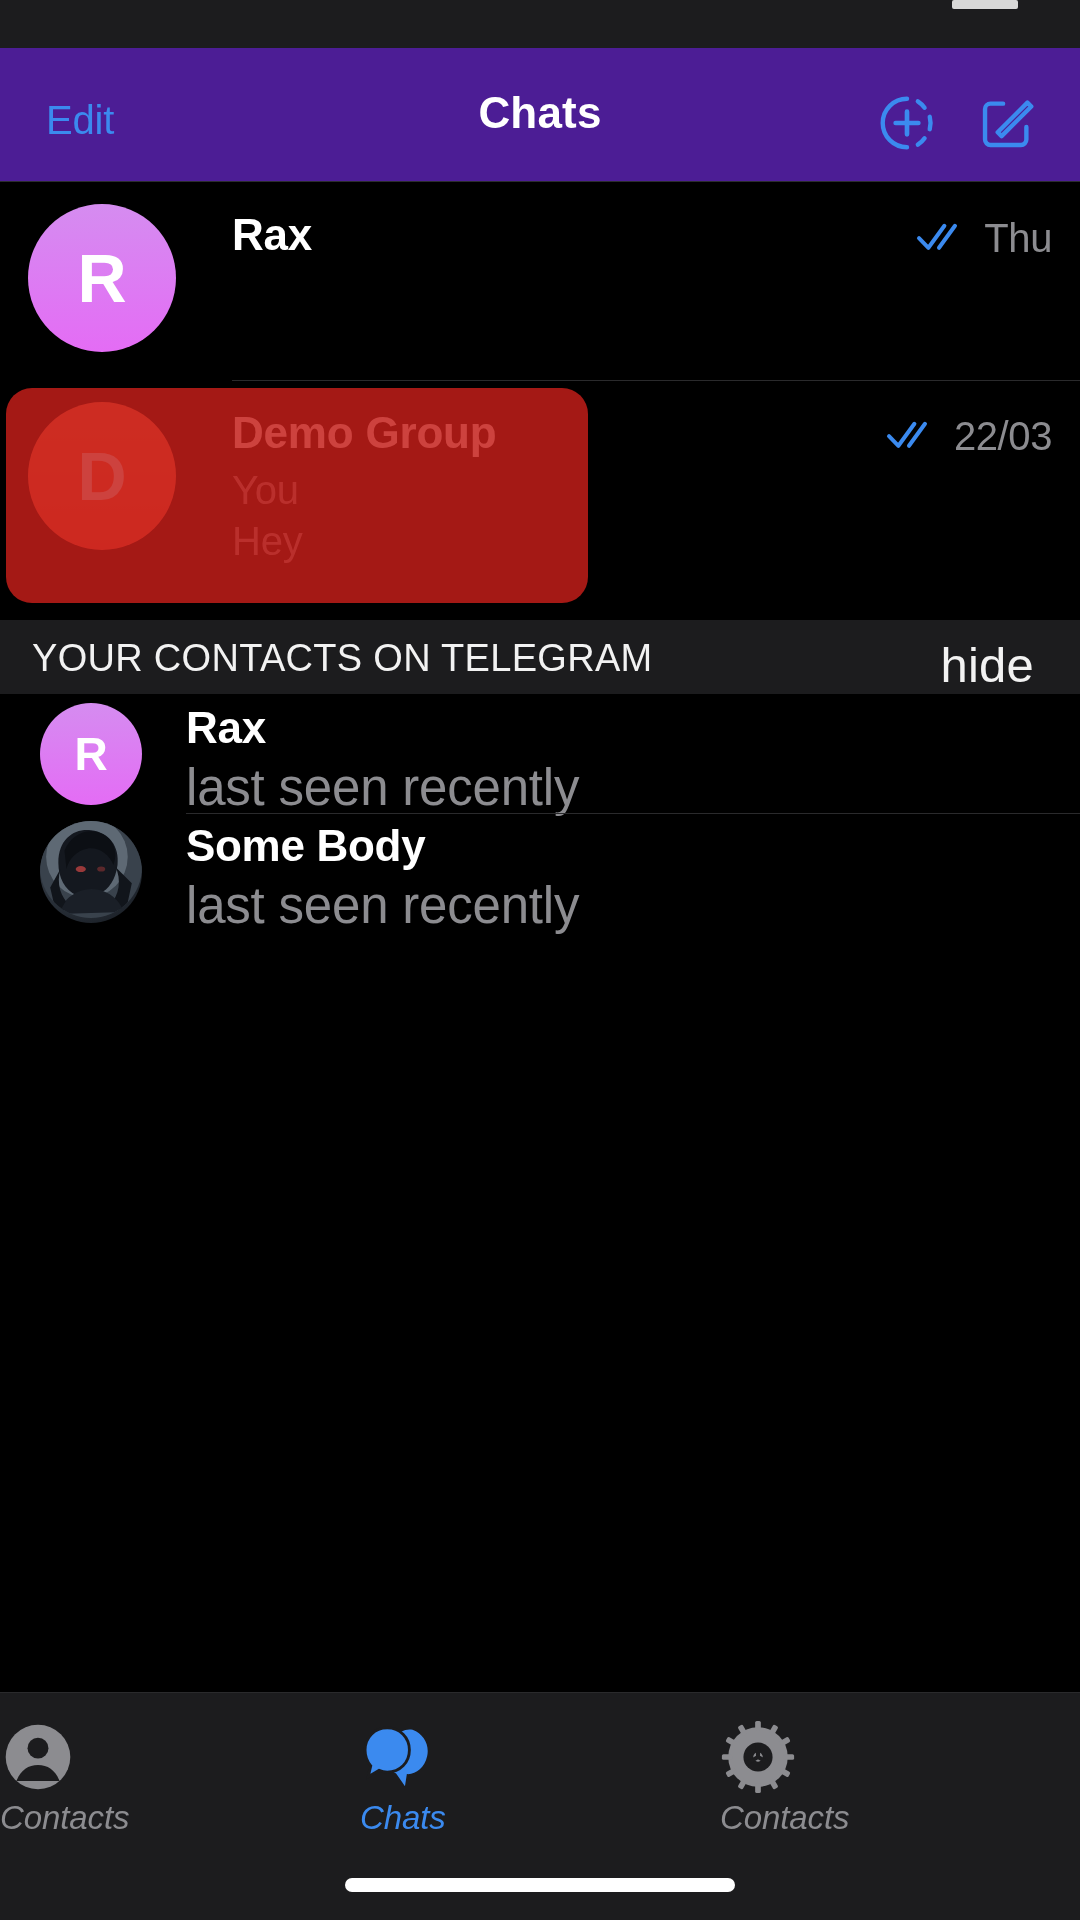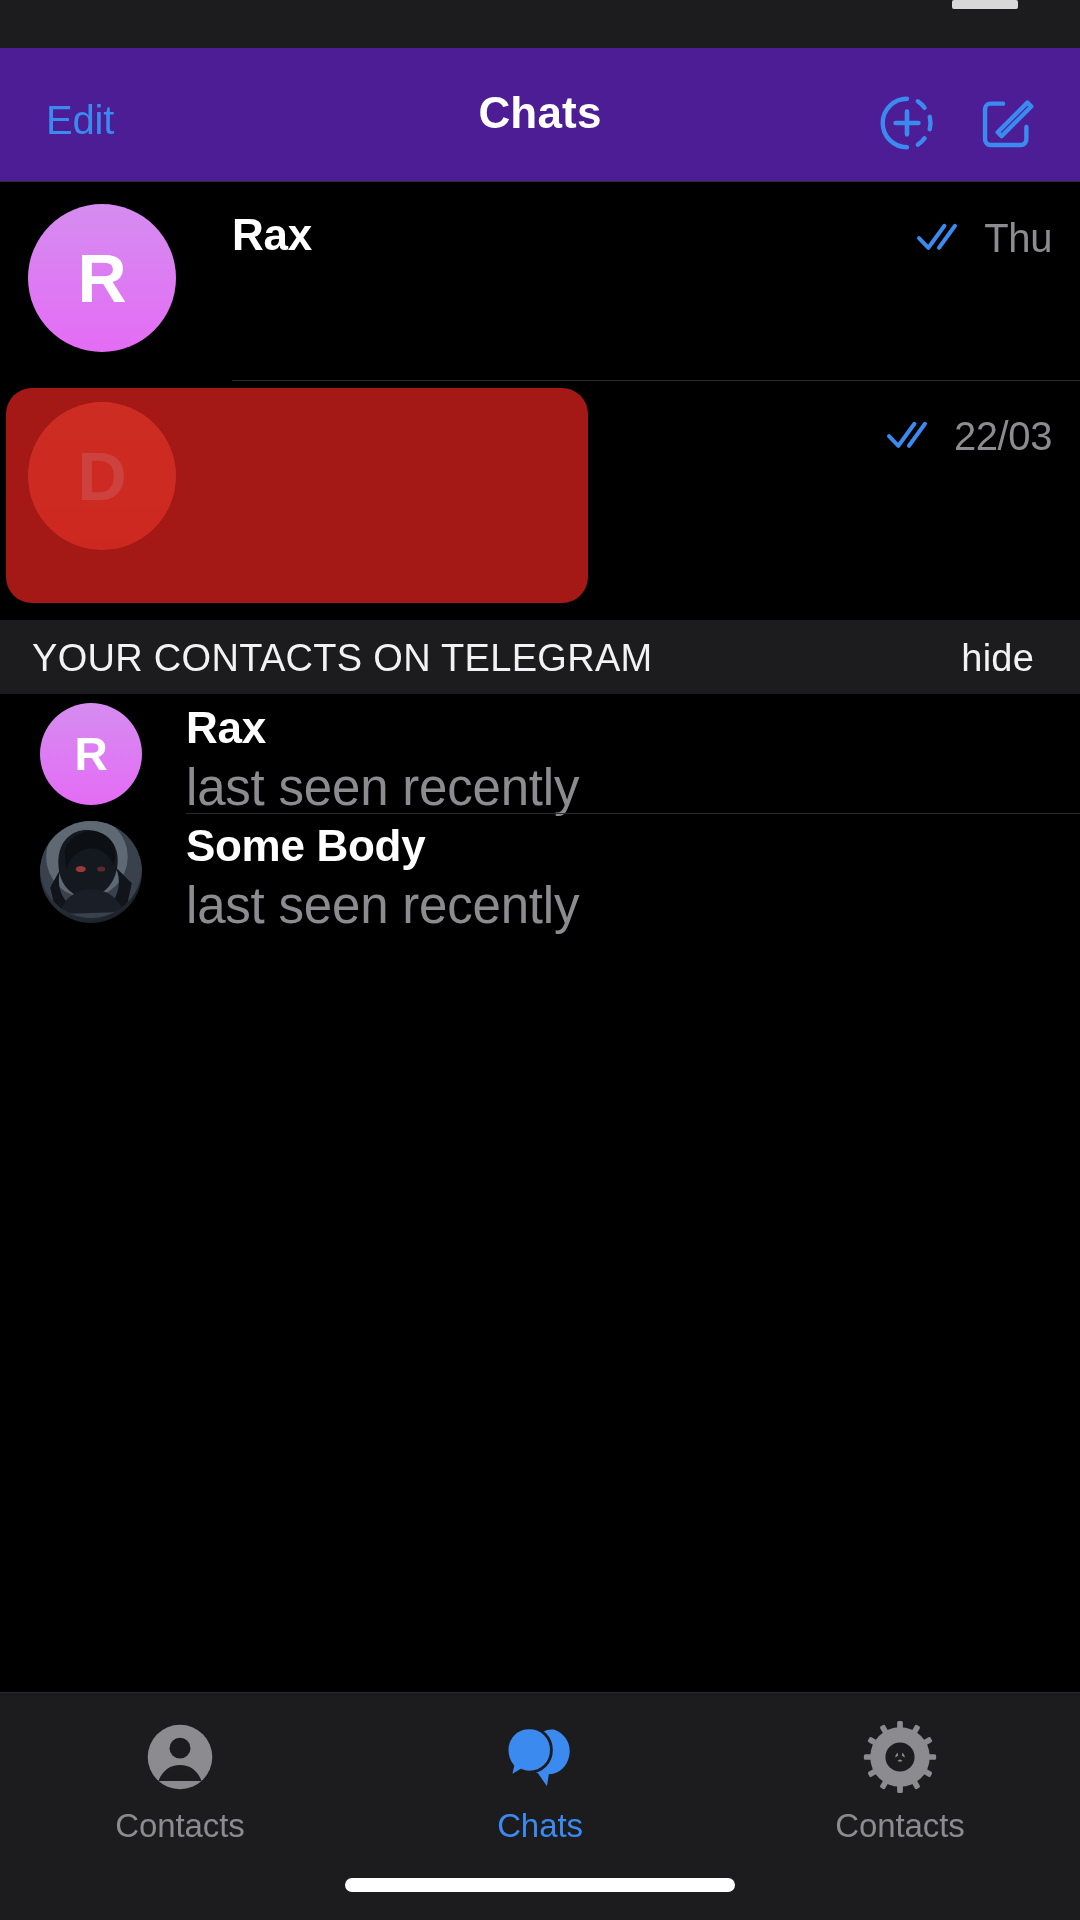--- a/index.html
+++ b/index.html
@@ -185,21 +185,21 @@
     left: 32px;
     top: 17px;
     font-size: 38px;
     color: #f2f2f2;
     letter-spacing: 0.3px;
   }
   .section-action {
     position: absolute;
     right: 46px;
     top: 17px;
-    font-size: 38px;
+    font-size: 49px;
     color: #f2f2f2;
     letter-spacing: 0.2px;
   }
 
   
   .contact-list {
     position: absolute;
     top: 695px; left: 0;
     width: 1080px;
   }
@@ -268,22 +268,22 @@
   .tab-items {
     position: absolute;
     top: 26px; left: 0;
     width: 1080px;
     display: flex;
   }
   .tab-item {
     flex: 1;
     display: flex;
     flex-direction: column;
-    align-items: center;
-    gap: 8px;
+    align-items: flex-start;
+    font-style: italic;
   }
   .tab-icon { display: block; }
   .tab-label {
     font-size: 33px;
     letter-spacing: -0.1px;
   }
   .tab-label.inactive { color: #8c8c90; }
   .tab-label.active { color: #3b8aef; }
   .home-indicator {
     position: absolute;
@@ -343,20 +343,25 @@
         </svg>
       </span>
       <span class="chat-time">Thu</span>
     </div>
   </div>
 
   <div class="chat-row">
     <div class="divider"></div>
     <div class="avatar orange">
       <span>D</span>
+    </div>
+    <div class="chat-body">
+      <div class="chat-title">Demo Group</div>
+      <div class="chat-preview">You</div>
+      <div class="chat-preview-2">Hey</div>
     </div>
     <div class="chat-meta">
       <span class="read-ticks">
         <svg width="54" height="32" viewBox="0 0 27 16" fill="none">
           <path d="M1.5 8.6 L6.2 13.4 L14.2 2.4" stroke="#3b8aef" stroke-width="2" stroke-linecap="round" stroke-linejoin="round"></path>
           <path d="M11.5 13.4 L19.5 2.4" stroke="#3b8aef" stroke-width="2" stroke-linecap="round" stroke-linejoin="round"></path>
         </svg>
       </span>
       <span class="chat-time">22/03</span>
     </div>

